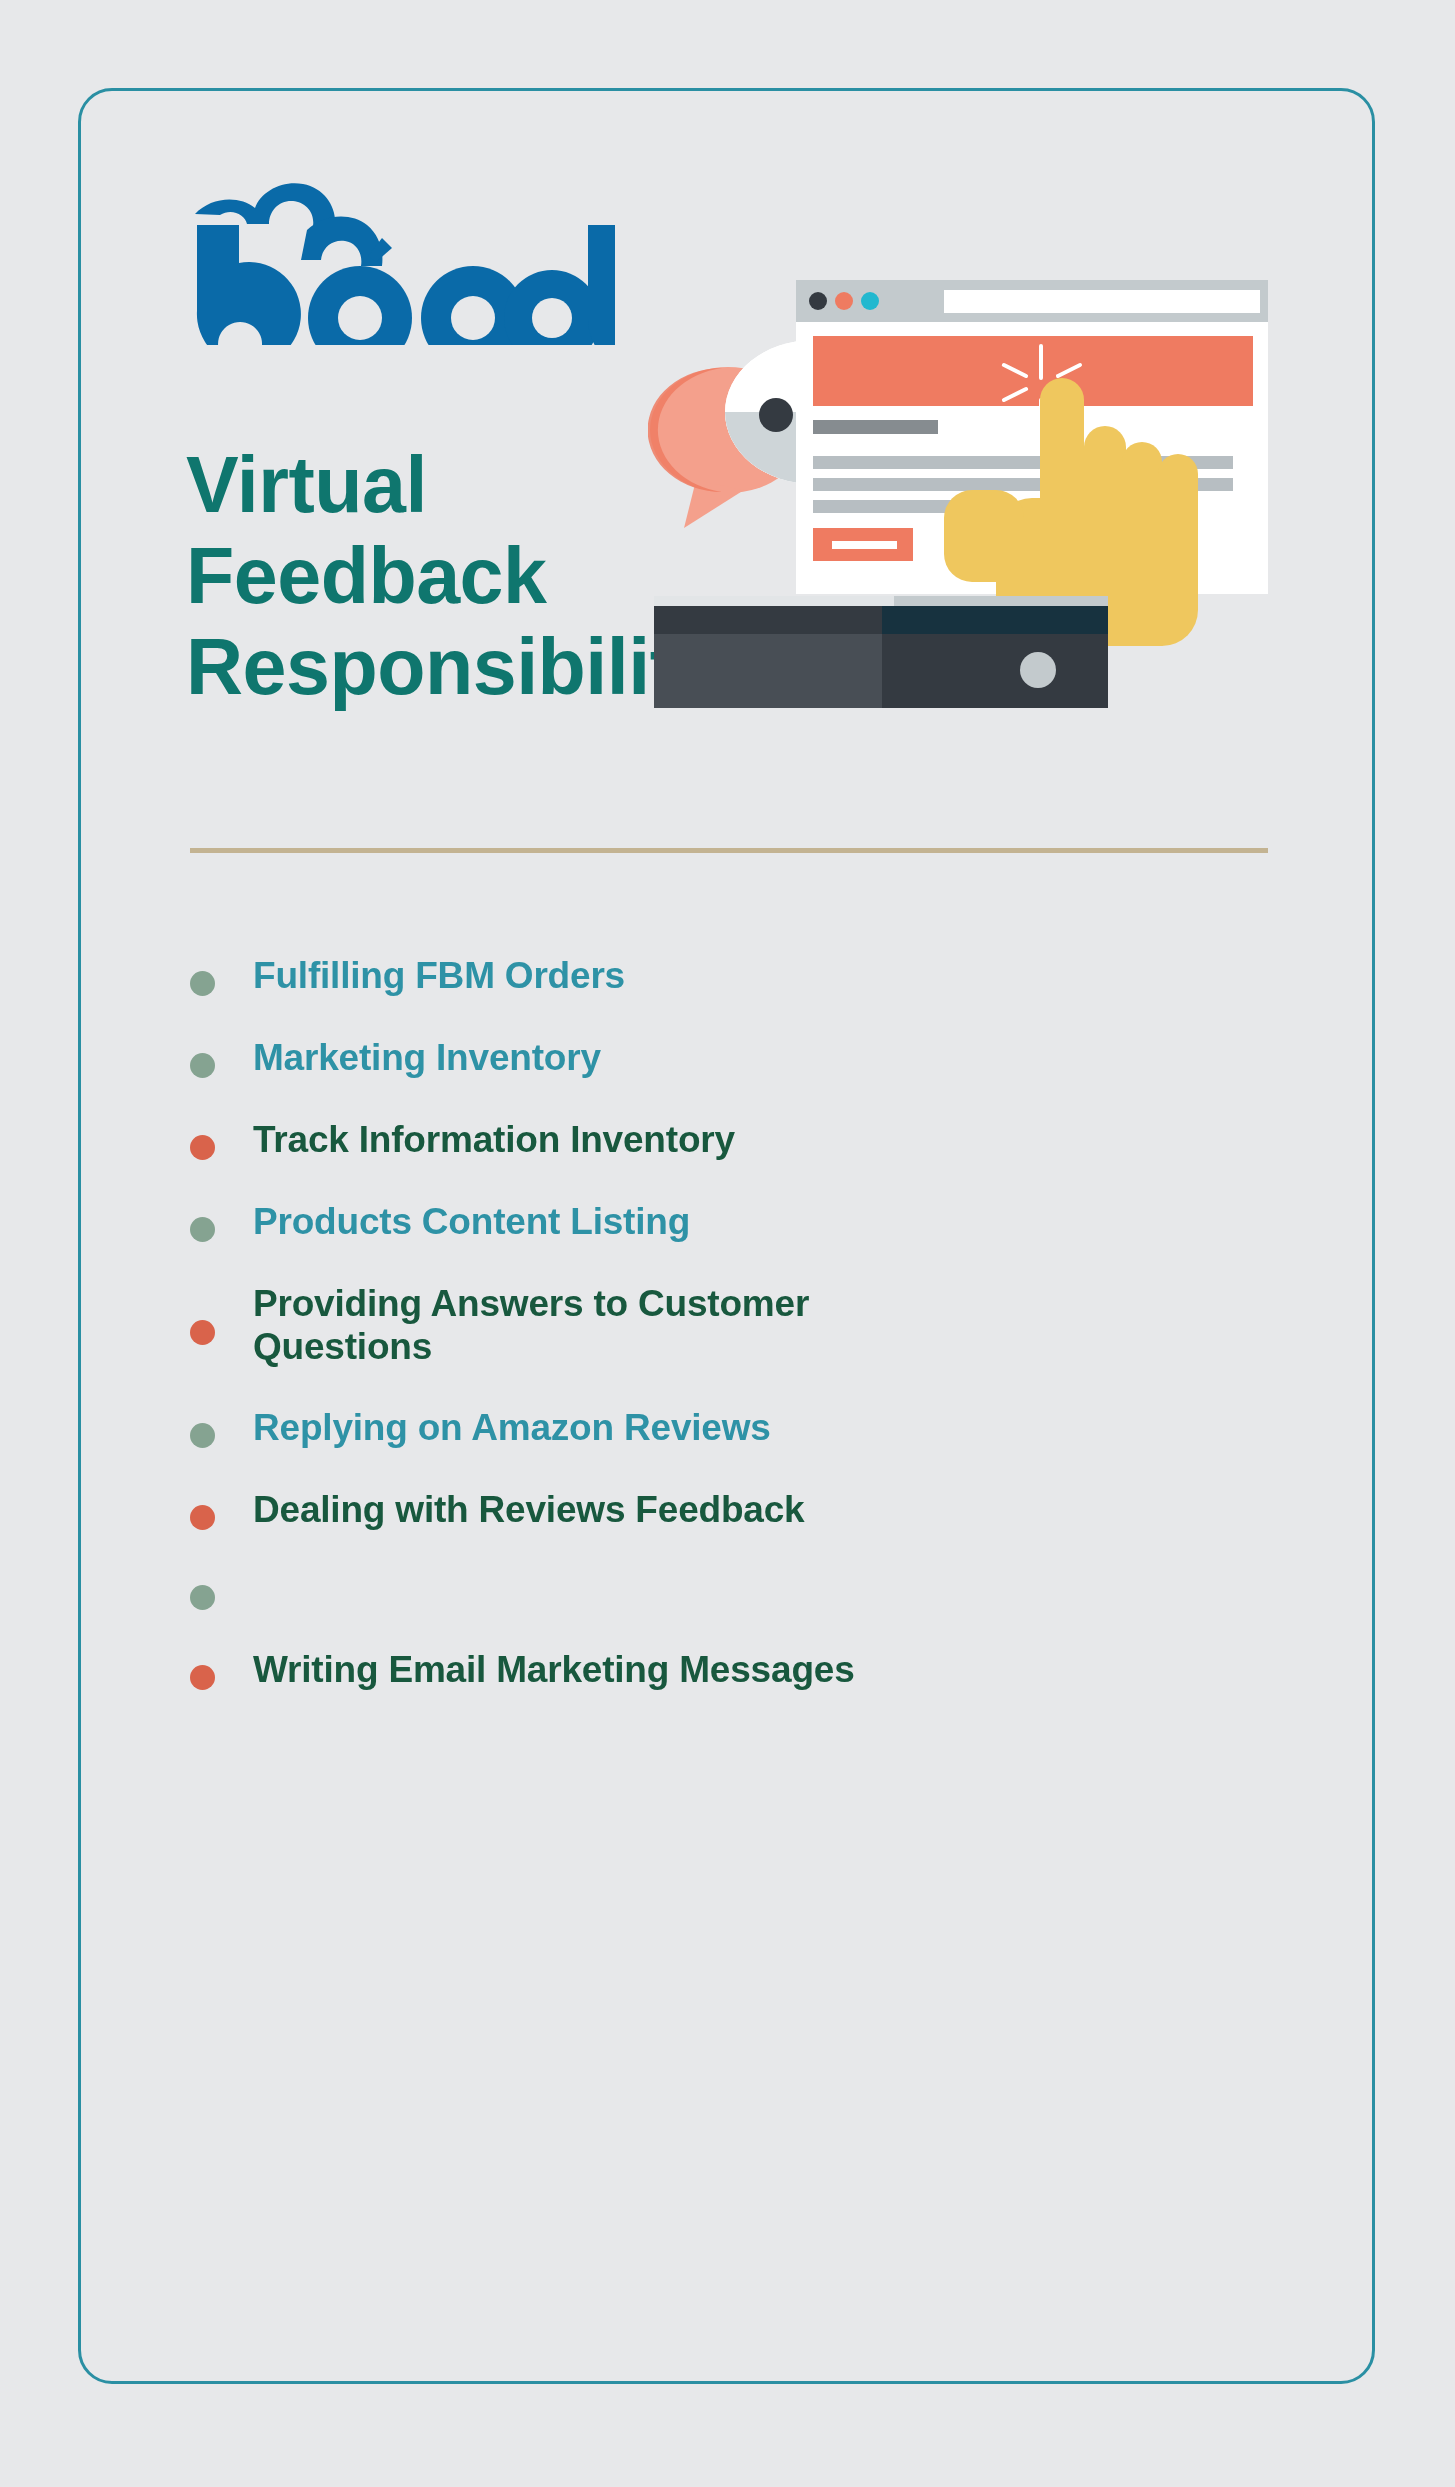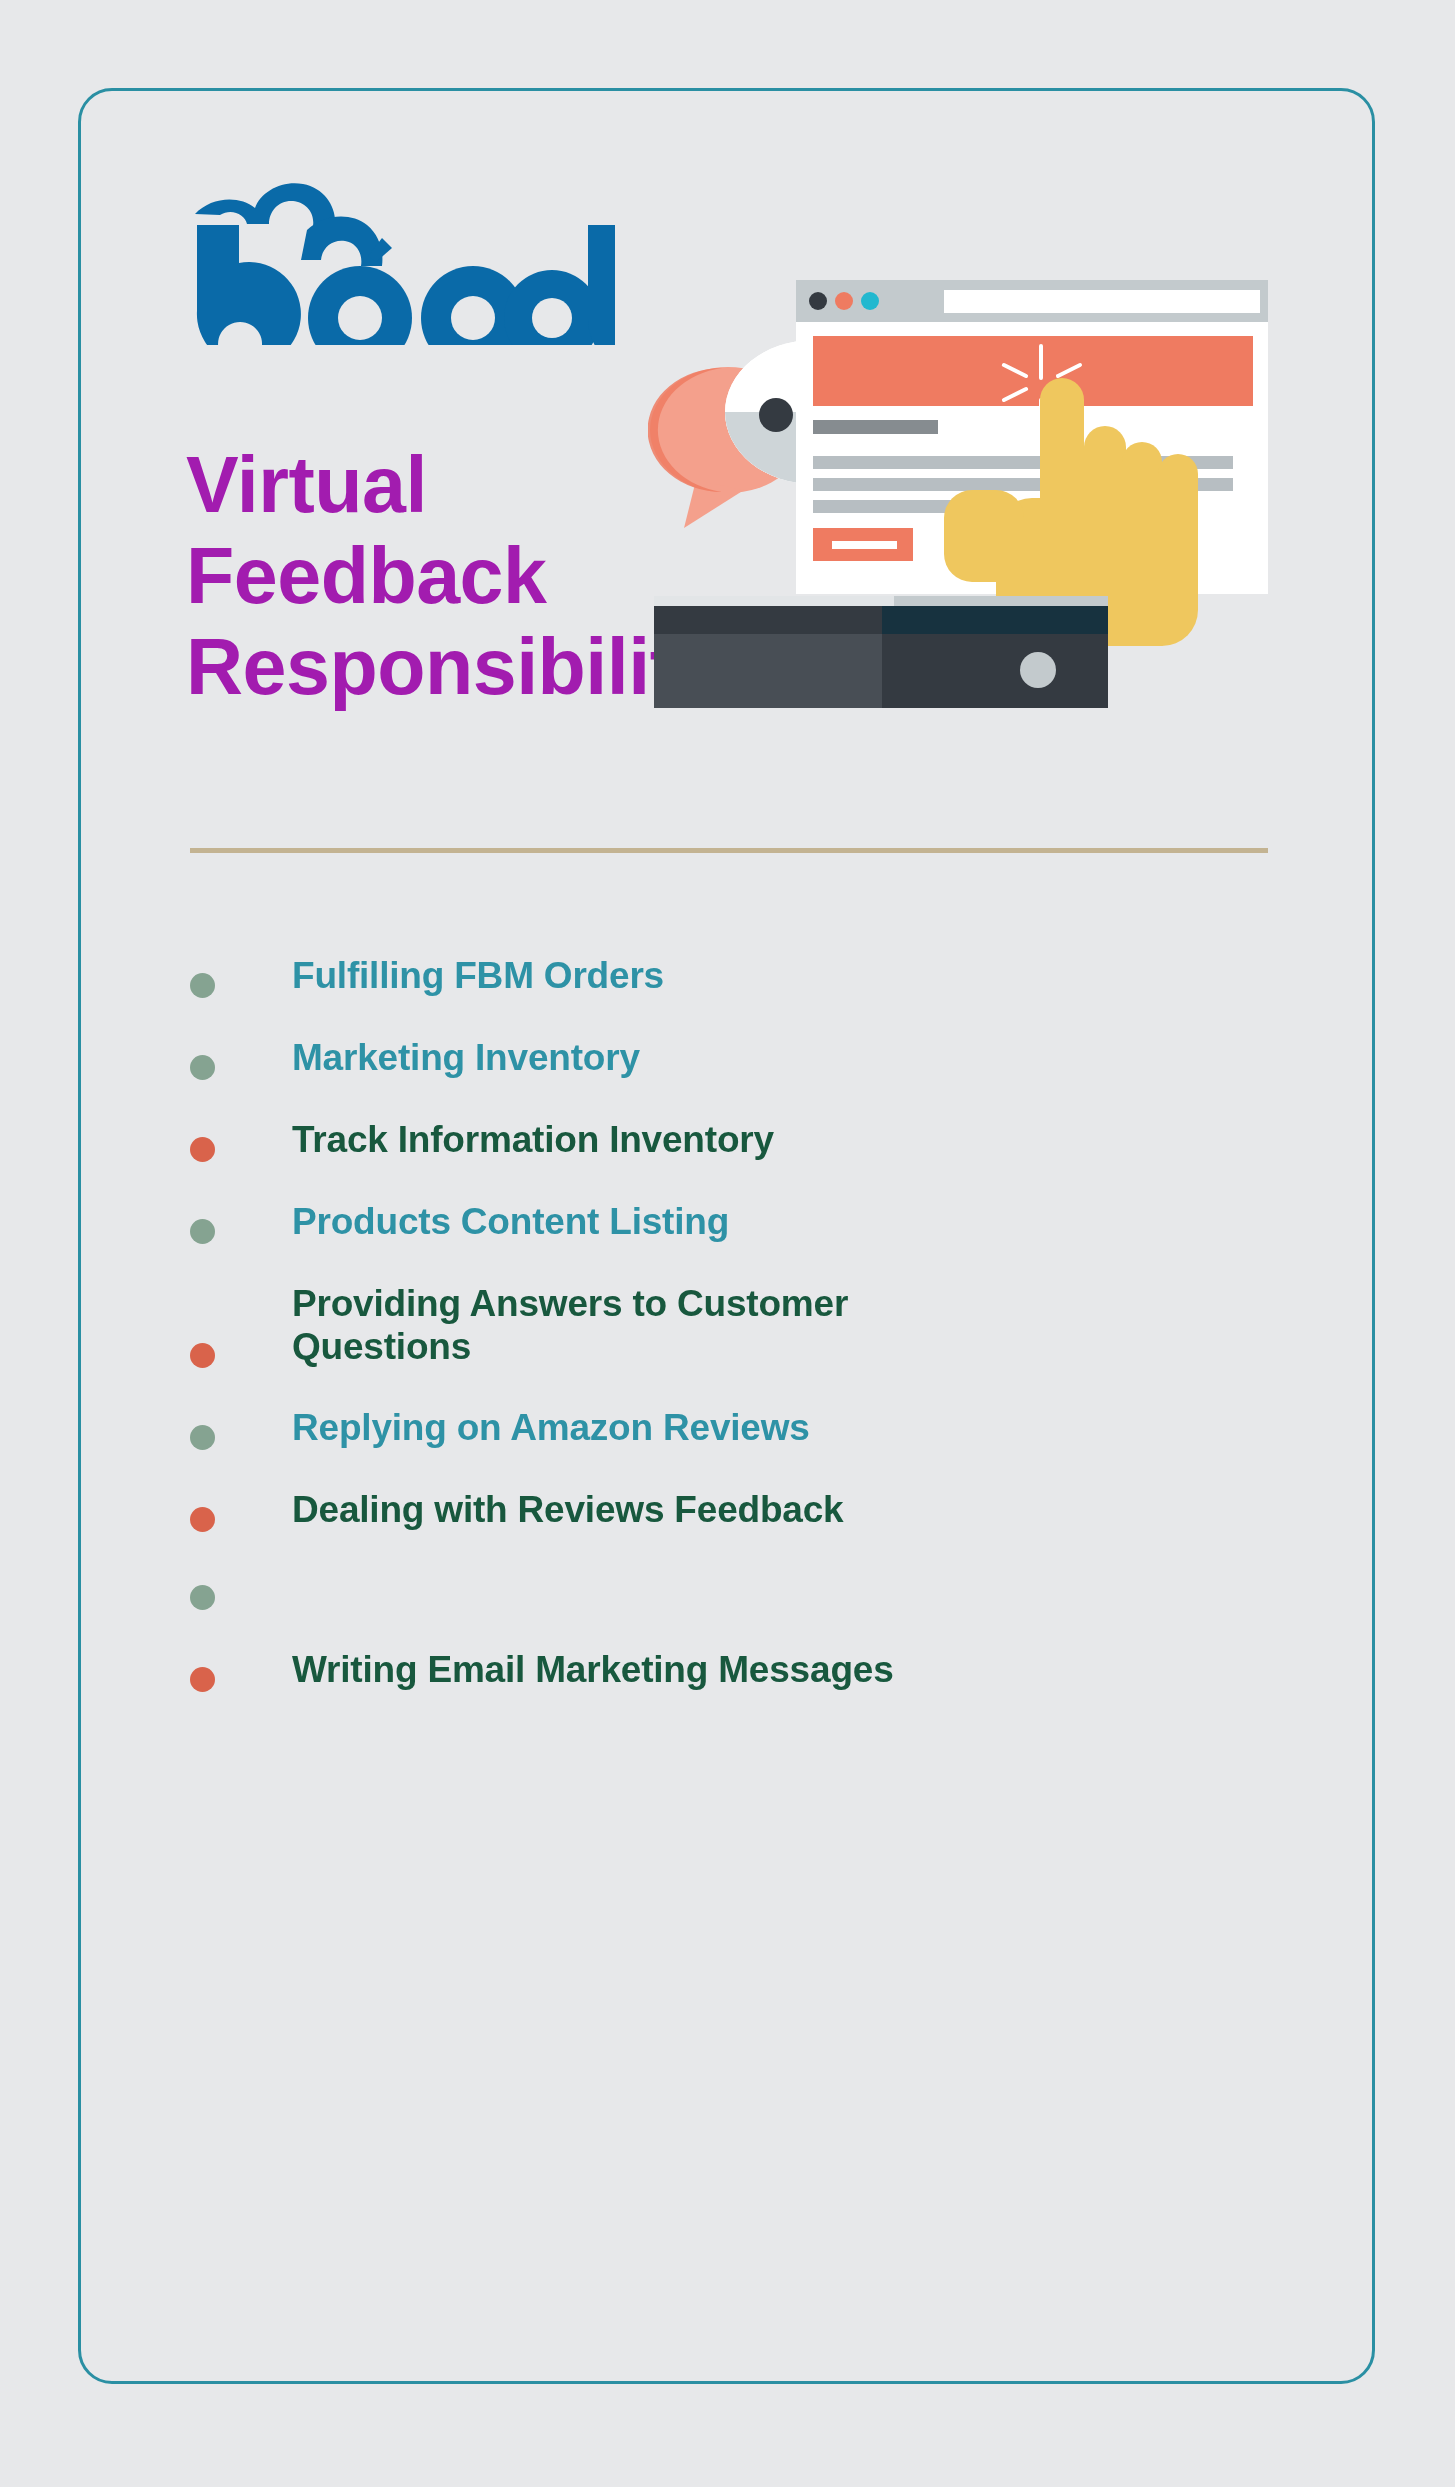--- a/index.html
+++ b/index.html
@@ -39,21 +39,21 @@
 
   
   #heading {
     position: absolute;
     left: 186px;
     top: 440px;
     width: 620px;
     font-size: 79px;
     line-height: 1.15;
     font-weight: bold;
-    color: #a21caf;
+    color: #0f766e;
     letter-spacing: -0.5px;
   }
   #heading .hl { display: block; white-space: nowrap; }
 
   
   #divider {
     position: absolute;
     left: 190px;
     top: 848px;
     width: 1078px;
@@ -73,23 +73,22 @@
   
   #list {
     position: absolute;
     left: 190px;
     top: 955px;
     width: 1070px;
   }
   .li {
     position: relative;
     display: flex;
-    align-items: flex-end;
+    align-items: center;
     margin-bottom: 39px;
-    gap: 39px;
   }
   .li .dot {
     flex: 0 0 auto;
     width: 25px;
     height: 25px;
     border-radius: 50%;
     margin-top: 14px;
     margin-right: 38px;
   }
   .li .txt {

